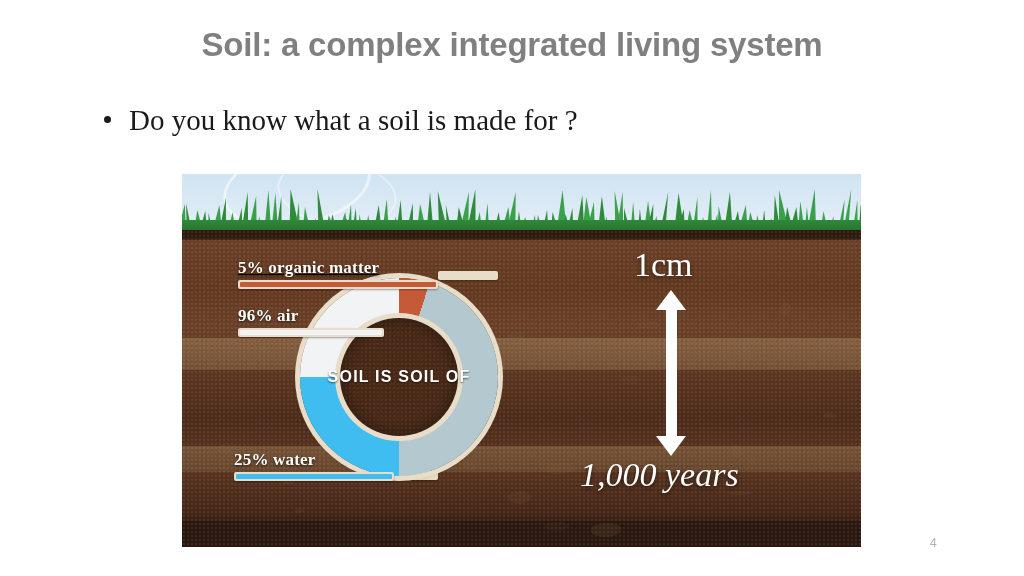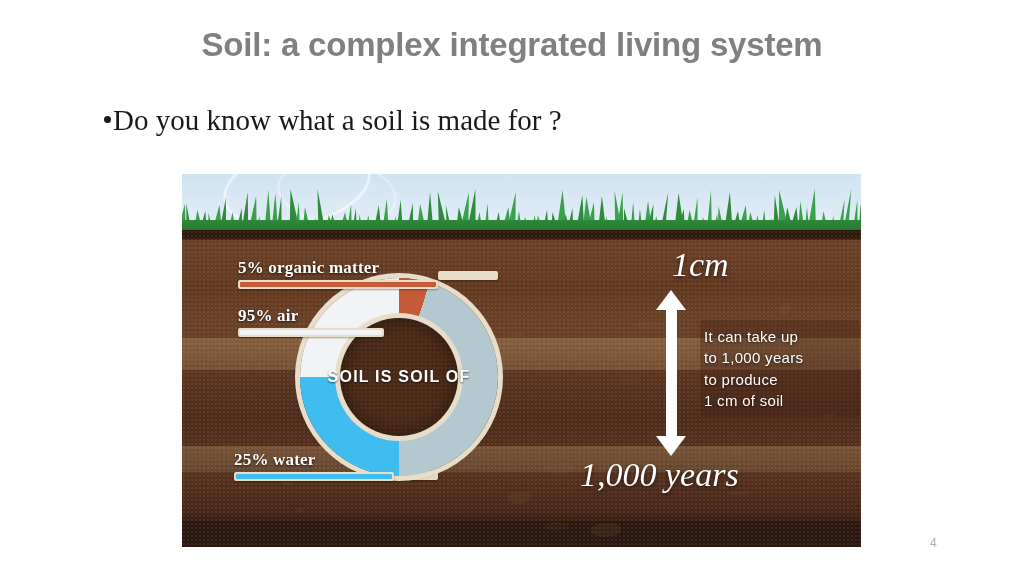--- a/index.html
+++ b/index.html
@@ -28,21 +28,21 @@
     letter-spacing: -0.2px;
     white-space: nowrap;
   }
 
   
   #bullet-row {
     position: absolute;
     left: 104px; top: 104px;
     display: flex;
     align-items: baseline;
-    gap: 2px;
+    gap: 18px;
     font-family: "Liberation Serif", serif;
     font-size: 29px;
     color: #1a1a1a;
   }
   #bullet-dot {
     width: 7px; height: 7px;
     border-radius: 50%;
     background: #1a1a1a;
     position: relative;
     top: -7px;
@@ -220,21 +220,21 @@
     position: relative;
     box-shadow: 0 1px 2px rgba(0,0,0,0.35);
   }
   .callout-bar > i {
     position: absolute;
     left: 2px; top: 2px; bottom: 2px; right: 2px;
     display: block;
     border-radius: 1px;
   }
 
-  #callout-organic { left: 56px; top: 84px; }
+  #callout-organic { left: 56px; top: 84px; text-decoration: underline; }
   #callout-organic .callout-bar { width: 200px; }
   #callout-organic .callout-bar > i { background: #c45a38; }
 
   #callout-air { left: 56px; top: 132px; }
   #callout-air .callout-bar { width: 146px; }
   #callout-air .callout-bar > i { background: #f1f3f4; }
 
   #callout-water { left: 52px; top: 276px; }
   #callout-water .callout-bar { width: 160px; }
   #callout-water .callout-bar > i { background: #3fbdf0; }
@@ -250,25 +250,23 @@
     background: #e8ddc8;
     box-shadow: 0 1px 2px rgba(0,0,0,0.3);
   }
 
   
   #label-1cm {
     position: absolute;
     left: 452px; top: 72px;
     color: #ffffff;
     font-family: "Liberation Serif", serif;
-    font-style: italic;
     font-size: 34px;
     text-shadow: 0 2px 4px rgba(0,0,0,0.55);
     white-space: nowrap;
-    margin-left: 38px;
   }
   #label-years {
     position: absolute;
     left: 398px; top: 282px;
     color: #ffffff;
     font-family: "Liberation Serif", serif;
     font-style: italic;
     font-size: 34px;
     text-shadow: 0 2px 4px rgba(0,0,0,0.55);
     white-space: nowrap;
@@ -489,21 +487,21 @@
     </div>
 
     <div class="callout" id="callout-organic">
       <div class="callout-text">5% organic matter</div>
       <div class="callout-bar">
           <i></i>
         </div>
     </div>
 
     <div class="callout" id="callout-air">
-      <div class="callout-text">95% air</div>
+      <div class="callout-text">96% air</div>
       <div class="callout-bar">
           <i></i>
         </div>
     </div>
 
     <div class="callout" id="callout-water">
       <div class="callout-text">25% water</div>
       <div class="callout-bar">
           <i></i>
         </div>
@@ -511,24 +509,18 @@
 
 
     <div id="label-1cm">1cm</div>
 
     <div id="time-arrow">
       <div class="head-up"></div>
       <div class="shaft"></div>
       <div class="head-dn"></div>
     </div>
 
-    <div id="fact-box">
-      <p>It can take up
-to 1,000 years
-to produce
-1 cm of soil</p>
-    </div>
 
     <div id="label-years">1,000 years</div>
   </div>
 
   <div id="page-number">4</div>
 </div>
 
 </body></html>

